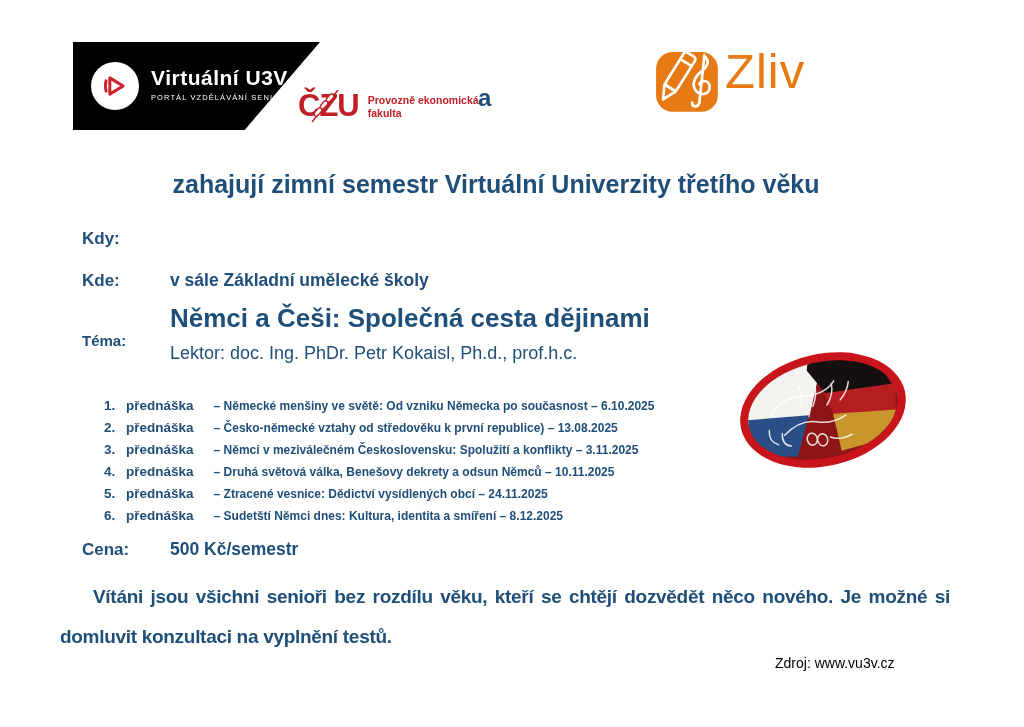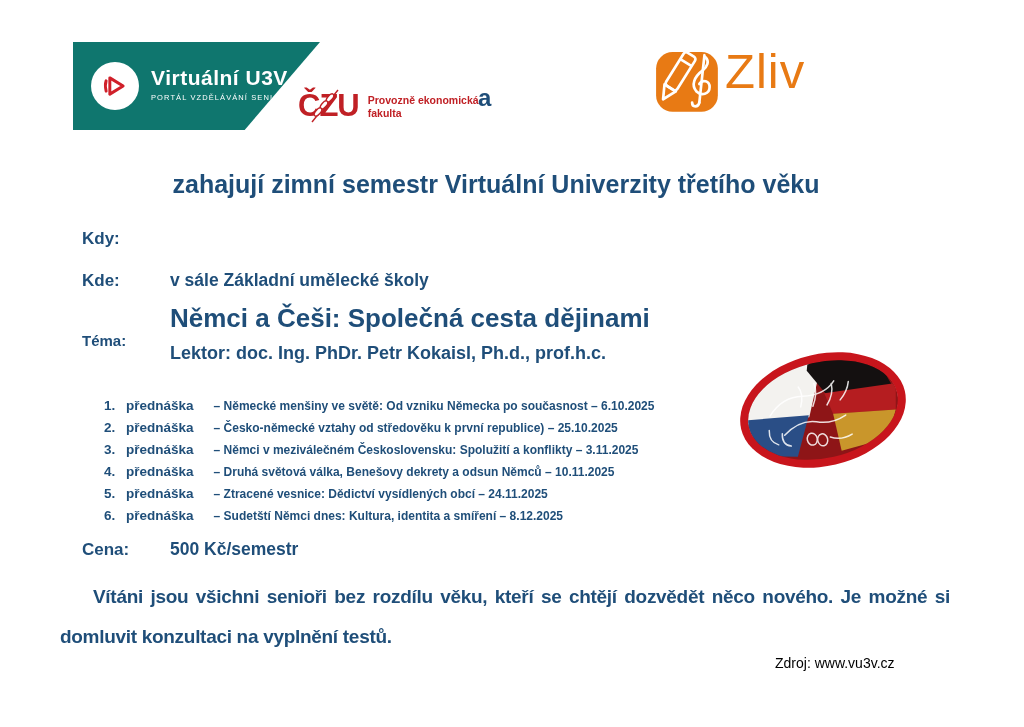--- a/index.html
+++ b/index.html
@@ -1,21 +1,21 @@
 <!DOCTYPE html>
 <html><head>
 <meta charset="utf-8">
 <style>
   html,body{margin:0;padding:0;background:#fff;}
   .page{position:relative;width:1024px;height:727px;background:#ffffff;overflow:hidden;
         font-family:"Liberation Sans",sans-serif;color:#1f4e79;}
 
   
   .u3v-banner{position:absolute;left:73px;top:42px;width:247px;height:88px;
-              background:#0f766e;clip-path:polygon(0 0,100% 0,69.5% 100%,0 100%);}
+              background:#000000;clip-path:polygon(0 0,100% 0,69.5% 100%,0 100%);}
   .u3v-circle{position:absolute;left:18px;top:20px;width:48px;height:48px;border-radius:50%;
               background:#ffffff;display:flex;align-items:center;justify-content:center;}
   .u3v-text{position:absolute;left:78px;top:24px;color:#ffffff;}
   .u3v-title{font-size:21px;font-weight:bold;letter-spacing:.5px;}
   .u3v-subtitle{font-size:7.5px;letter-spacing:1.1px;margin-top:3px;}
 
   .czu{position:absolute;left:298px;top:90px;display:flex;gap:9px;align-items:flex-start;}
   .czu-abbr-wrap{position:relative;}
   .czu-abbr{font-size:31px;font-weight:bold;color:#c02025;letter-spacing:-1px;line-height:1;}
   .czu-wheat{position:absolute;left:6px;top:-4px;pointer-events:none;}
@@ -32,21 +32,21 @@
   
   .heading{position:absolute;left:0;top:170px;width:992px;text-align:center;
            font-size:25px;font-weight:bold;}
   .lbl,.val{position:absolute;font-weight:bold;white-space:nowrap;}
   .lbl{left:82px;font-size:17px;}
   .val{left:170px;font-size:17.5px;}
   .lbl-kdy{top:229px;} .val-kdy{top:228px;}
   .lbl-kde{top:271px;} .val-kde{top:270px;}
   .lbl-tema{top:332px;font-size:15px;}
   .tema-title{position:absolute;left:170px;top:303px;font-size:26px;font-weight:bold;white-space:nowrap;}
-  .tema-lektor{position:absolute;left:170px;top:343px;font-size:18px;font-weight:bold;white-space:nowrap;text-align:right;}
+  .tema-lektor{position:absolute;left:170px;top:343px;font-size:18px;font-weight:normal;white-space:nowrap;text-align:right;}
 
   .lectures{position:absolute;left:104px;top:398px;}
   .lecture-row{display:flex;align-items:baseline;height:15px;margin-bottom:7px;white-space:nowrap;}
   .lecture-num{width:22px;font-size:13.5px;font-weight:bold;}
   .lecture-lead{font-size:13.5px;font-weight:bold;}
   .lecture-rest{font-size:12px;font-weight:bold;margin-left:20px;}
 
   .lbl-cena{top:540px;} .val-cena{top:539px;}
 
   .closing{position:absolute;left:60px;top:577px;width:890px;font-size:19px;font-weight:bold;
@@ -125,21 +125,21 @@
 
   <div class="lectures">
     <div class="lecture-row">
       <span class="lecture-num">1.</span>
       <span class="lecture-lead">přednáška</span>
       <span class="lecture-rest">– Německé menšiny ve světě: Od vzniku Německa po současnost – 6.10.2025</span>
     </div>
     <div class="lecture-row">
       <span class="lecture-num">2.</span>
       <span class="lecture-lead">přednáška</span>
-      <span class="lecture-rest">– Česko-německé vztahy od středověku k první republice) – 25.10.2025</span>
+      <span class="lecture-rest">– Česko-německé vztahy od středověku k první republice) – 13.08.2025</span>
     </div>
     <div class="lecture-row">
       <span class="lecture-num">3.</span>
       <span class="lecture-lead">přednáška</span>
       <span class="lecture-rest">– Němci v meziválečném Československu: Spolužití a konflikty – 3.11.2025</span>
     </div>
     <div class="lecture-row">
       <span class="lecture-num">4.</span>
       <span class="lecture-lead">přednáška</span>
       <span class="lecture-rest">– Druhá světová válka, Benešovy dekrety a odsun Němců – 10.11.2025</span>

